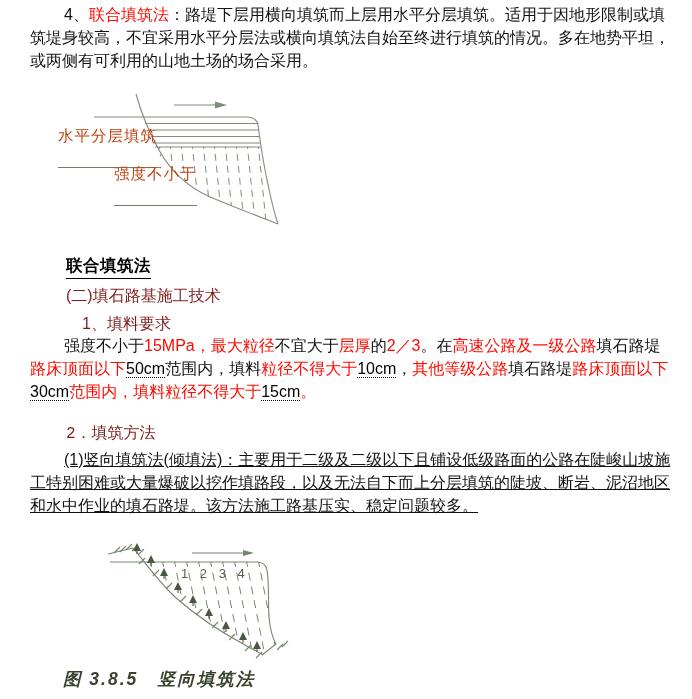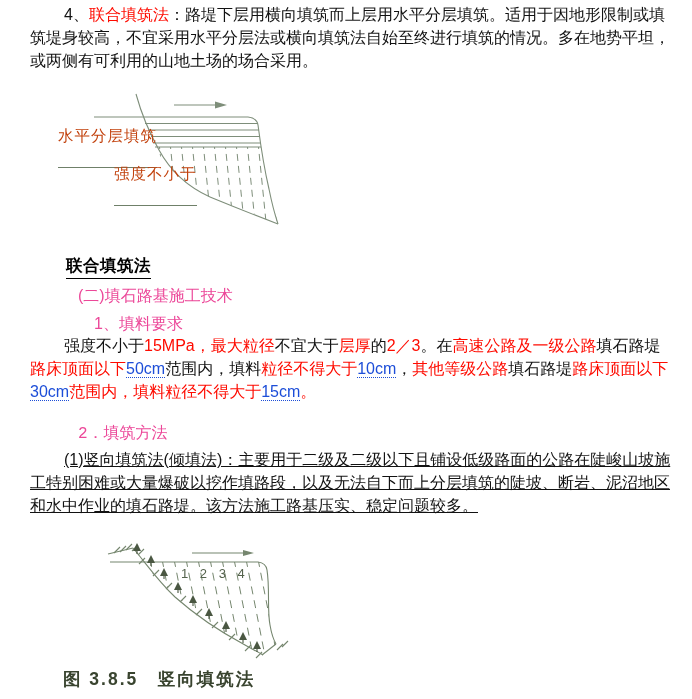--- a/index.html
+++ b/index.html
@@ -4,25 +4,25 @@
 <style>
   html,body{margin:0;padding:0;}
   body{
     width:692px;height:699px;background:#ffffff;position:relative;overflow:hidden;
     font-family:"Liberation Sans","DejaVu Sans",sans-serif;
   }
   .abs{position:absolute;}
   .para{font-size:16px;line-height:23px;color:#121212;text-indent:34px;}
   .seg.black{color:#121212;}
   .seg.red{color:#fe0b00;}
-  .seg.red-u{color:#1d4ed8;text-decoration:underline dotted;text-decoration-thickness:1px;text-underline-offset:3px;}
-  .sub{font-size:16px;color:#ec4899;margin-left:12px;}
+  .seg.red-u{color:#000000;text-decoration:underline dotted;text-decoration-thickness:1px;text-underline-offset:3px;}
+  .sub{font-size:16px;color:#7f1d1d;}
   .heading{font-size:16.5px;font-weight:bold;color:#000;border-bottom:1.6px solid #000;padding-bottom:1px;letter-spacing:0.5px;}
   .figlabel{font-size:15.5px;color:#c2410c;border-bottom:1.2px solid #6f8069;padding-bottom:20px;letter-spacing:1px;}
-  .caption{font-size:17.5px;font-weight:bold;color:#39442f;letter-spacing:2px;}
+  .caption{font-size:17.5px;font-weight:bold;color:#39442f;letter-spacing:2px;font-style:italic;}
   svg{display:block;}
 </style>
 </head>
 <body>
 
 <div class="abs para" style="left:30px;top:3px;width:640px;"><span class="seg black">4、</span><span class="seg red">联合填筑法</span><span class="seg black">：路堤下层用横向填筑而上层用水平分层填筑。适用于因地形限制或填筑堤身较高，不宜采用水平分层法或横向填筑法自始至终进行填筑的情况。多在地势平坦，或两侧有可利用的山地土场的场合采用。</span></div>
 
 <div class="abs" style="left:32px;top:92px;width:332px;height:146px;">
   <svg width="332" height="146" viewBox="0 0 332 146">
     <defs>

